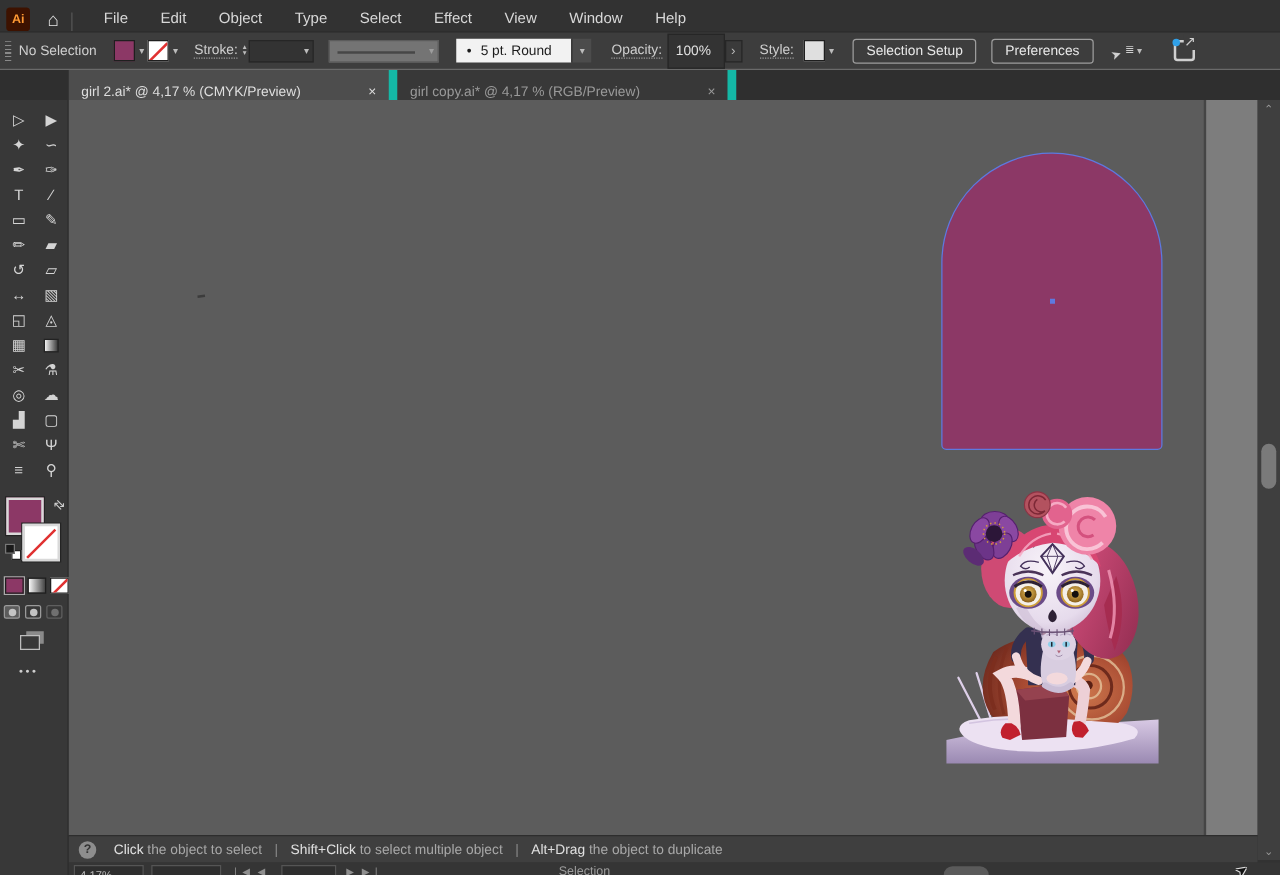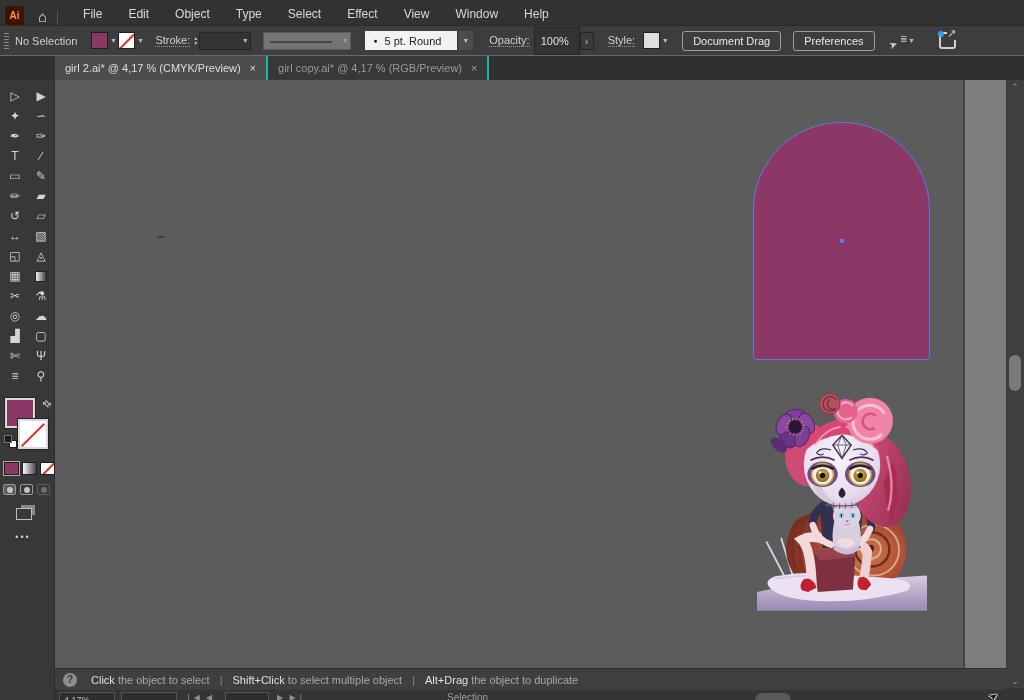--- a/index.html
+++ b/index.html
@@ -50,22 +50,22 @@
   .sim-icon { position:relative; width:18px; height:14px; margin-left:14px; color:#cfcfcf; font-size:11px; }
   .sim-icon .lines { position:absolute; right:0; top:0; font-size:9px; letter-spacing:-1px;}
   .sim-icon .arr { position:absolute; left:0; bottom:-2px; transform:rotate(-20deg); font-size:10px;}
   .cloud-icon { position:relative; width:17px; height:17px; border:2px solid #cfcfcf; border-radius:3px; margin-left:22px; }
   .cloud-icon::after { content:"↗"; position:absolute; right:-3px; top:-7px; color:#cfcfcf; font-size:11px; background:#3d3d3d; }
   .cloud-dot { position:absolute; left:-3px; top:-3px; width:6px; height:6px; border-radius:50%; background:#30a0e8; }
 
   
   .tabbar { position:absolute; left:0; top:56px; width:1024px; height:24px; background:#2f2f2f;
     display:flex; align-items:stretch; padding-left:55px; }
-  .tab { display:flex; align-items:center; padding:0 10px; font-size:11px; color:#9a9a9a;
-    background:#383838; border-right:2px solid #14b8a6; white-space:nowrap; }
+  .tab { display:flex; align-items:flex-end; padding:0 10px; font-size:11px; color:#9a9a9a;
+    background:#383838; border-right:7px solid #14b8a6; white-space:nowrap;gap:45px; }
   .tab.active { background:#4d4d4d; color:#dedede; }
   .tab-close { margin-left:9px; font-size:11px; color:inherit; }
 
   
   .toolbar { position:absolute; left:0; top:80px; width:55px; height:620px; background:#383838;
     border-right:1px solid #2b2b2b; }
   .tools { display:grid; grid-template-columns:26px 26px; padding:6px 0 0 2px; }
   .tool { height:20px; display:flex; align-items:center; justify-content:center;
     color:#d4d4d4; font-size:12px; }
   .tool .g { display:block; line-height:1; }
@@ -313,21 +313,21 @@
       <span class="brush-chev">
           <span class="chev">▾</span>
         </span>
     </span>
     <span class="cb-label" style="margin-left:16px">Opacity:</span>
     <span class="opacity-box">100%</span>
     <span class="more-btn">›</span>
     <span class="cb-label" style="margin-left:14px">Style:</span>
     <span class="style-sw"></span>
     <span class="chev">▾</span>
-    <button class="outline-btn">Document Drag</button>
+    <button class="outline-btn">Selection Setup</button>
     <button class="outline-btn">Preferences</button>
     <span class="sim-icon">
       <span class="lines">≣</span>
         <span class="arr">➤</span>
     </span>
     <span class="chev">▾</span>
     <span class="cloud-icon">
         <span class="cloud-dot"></span>
       </span>
   </div>

